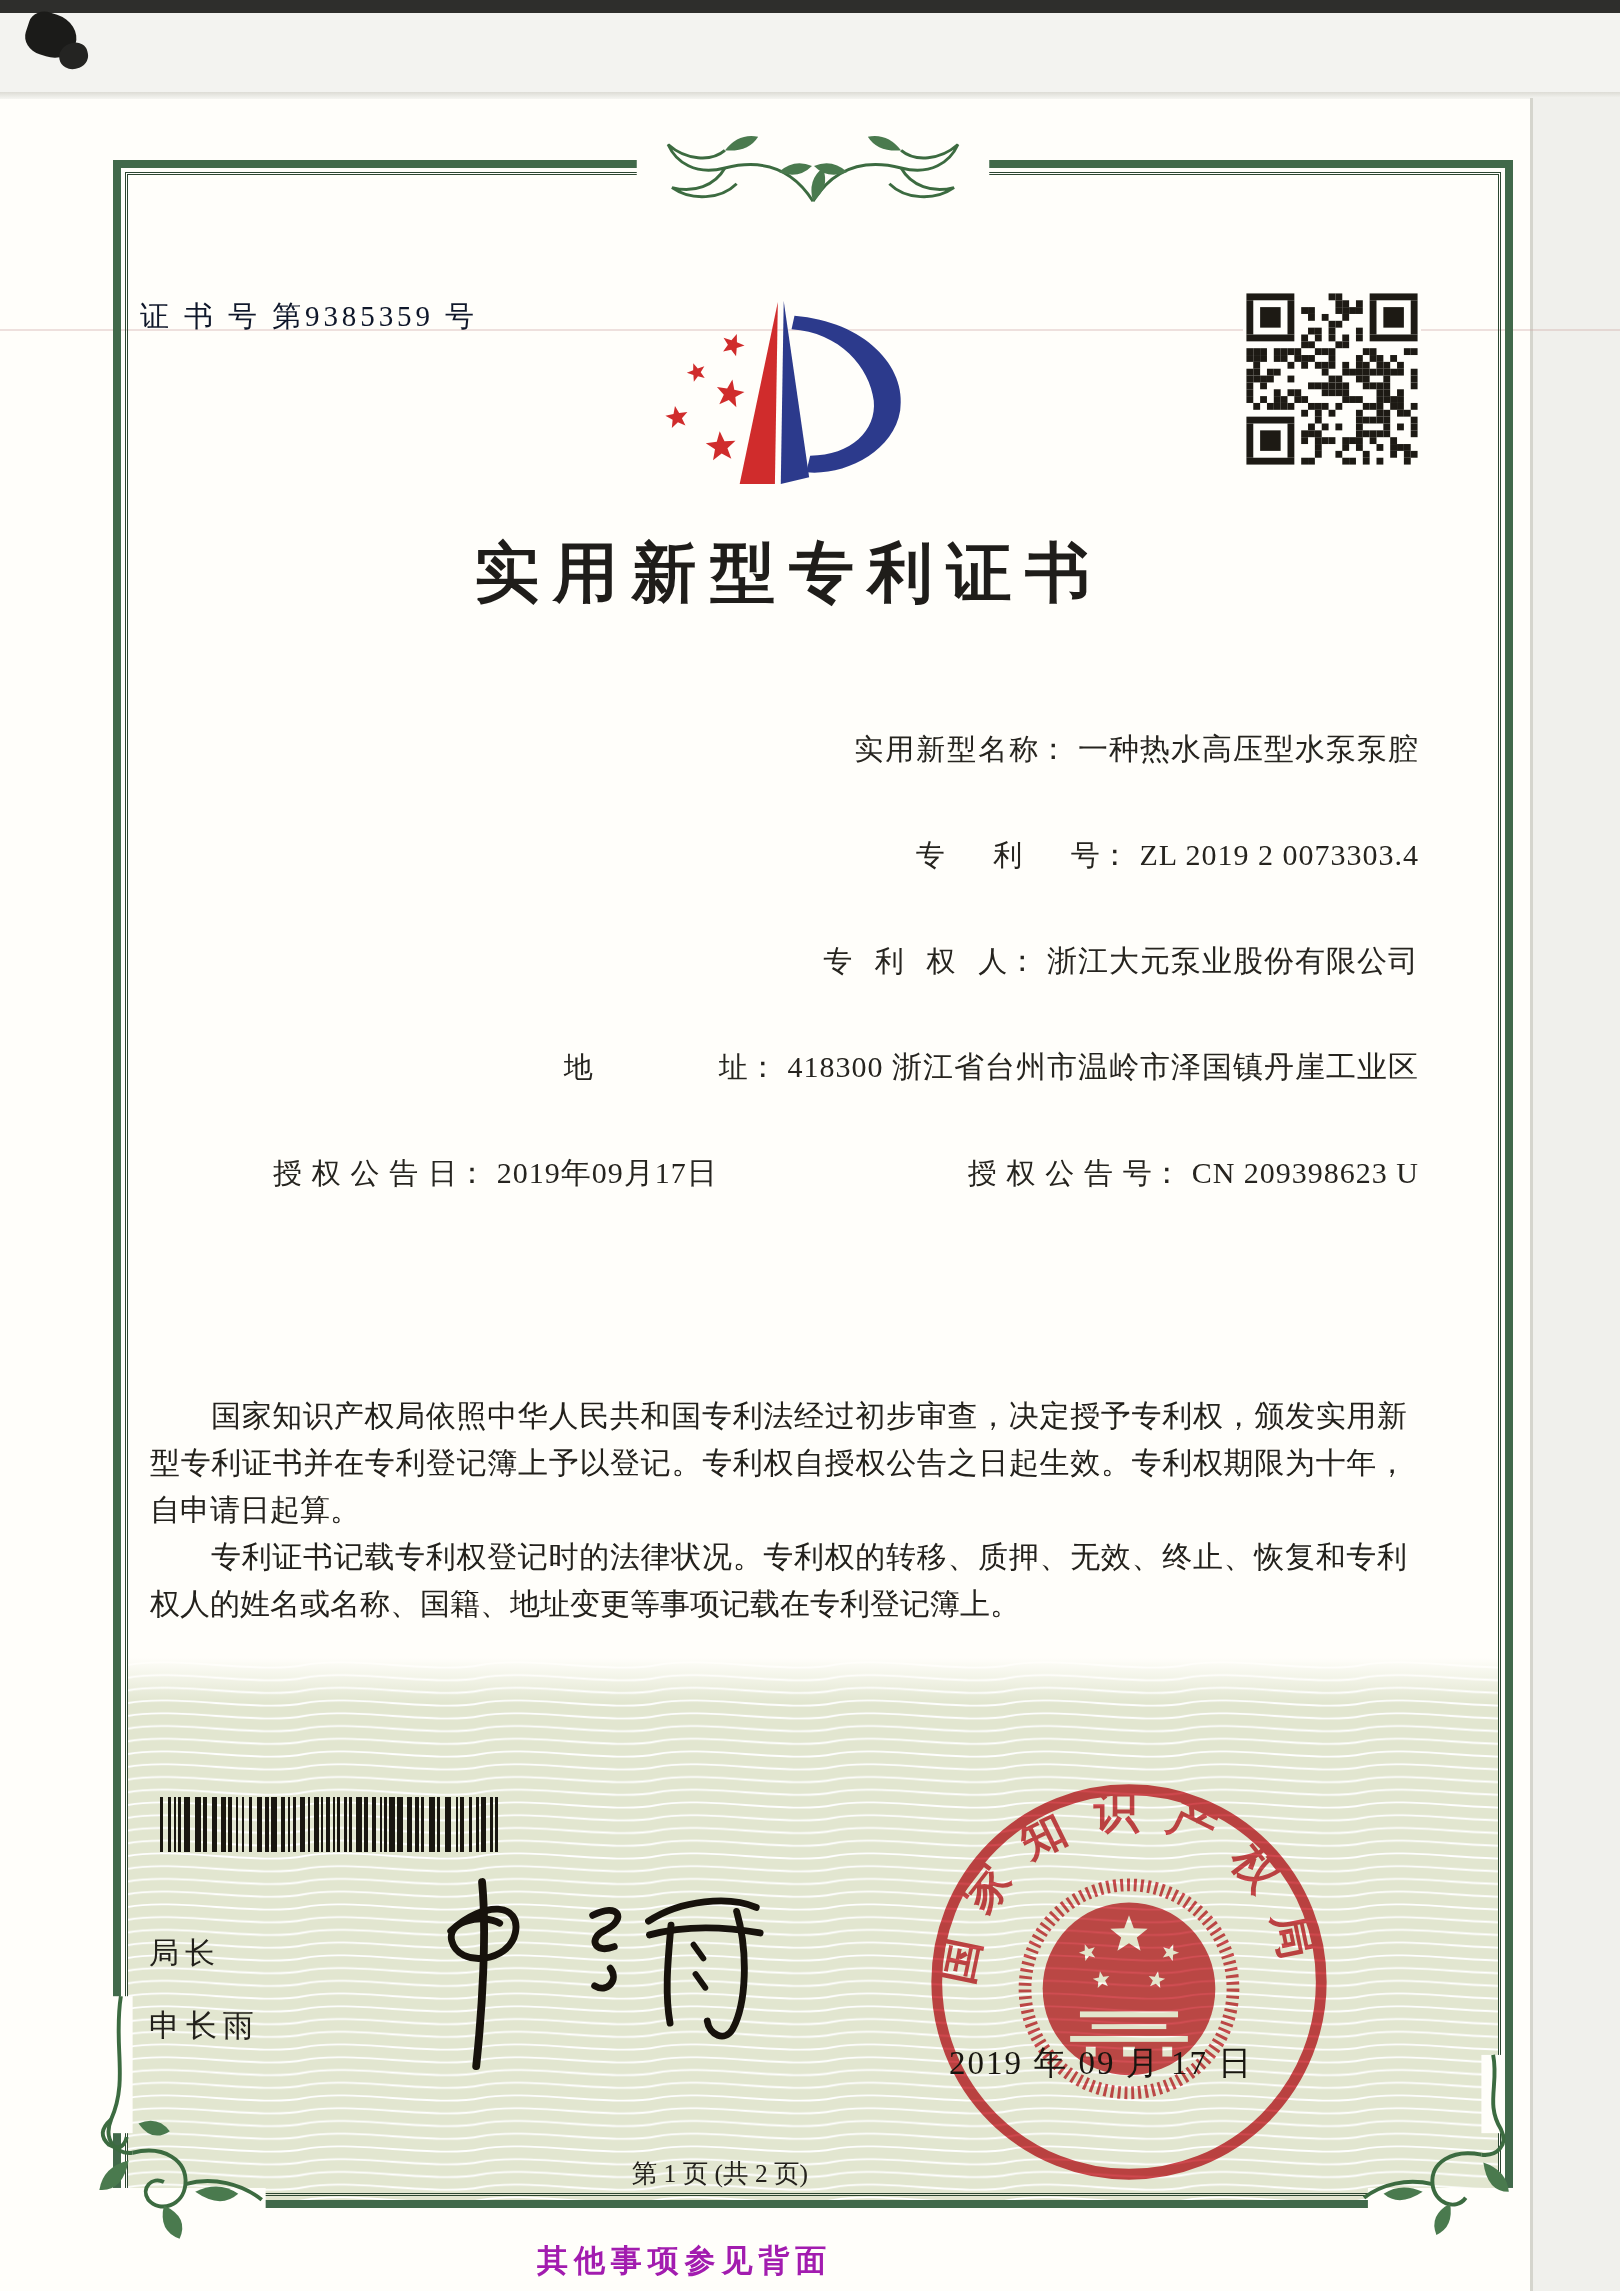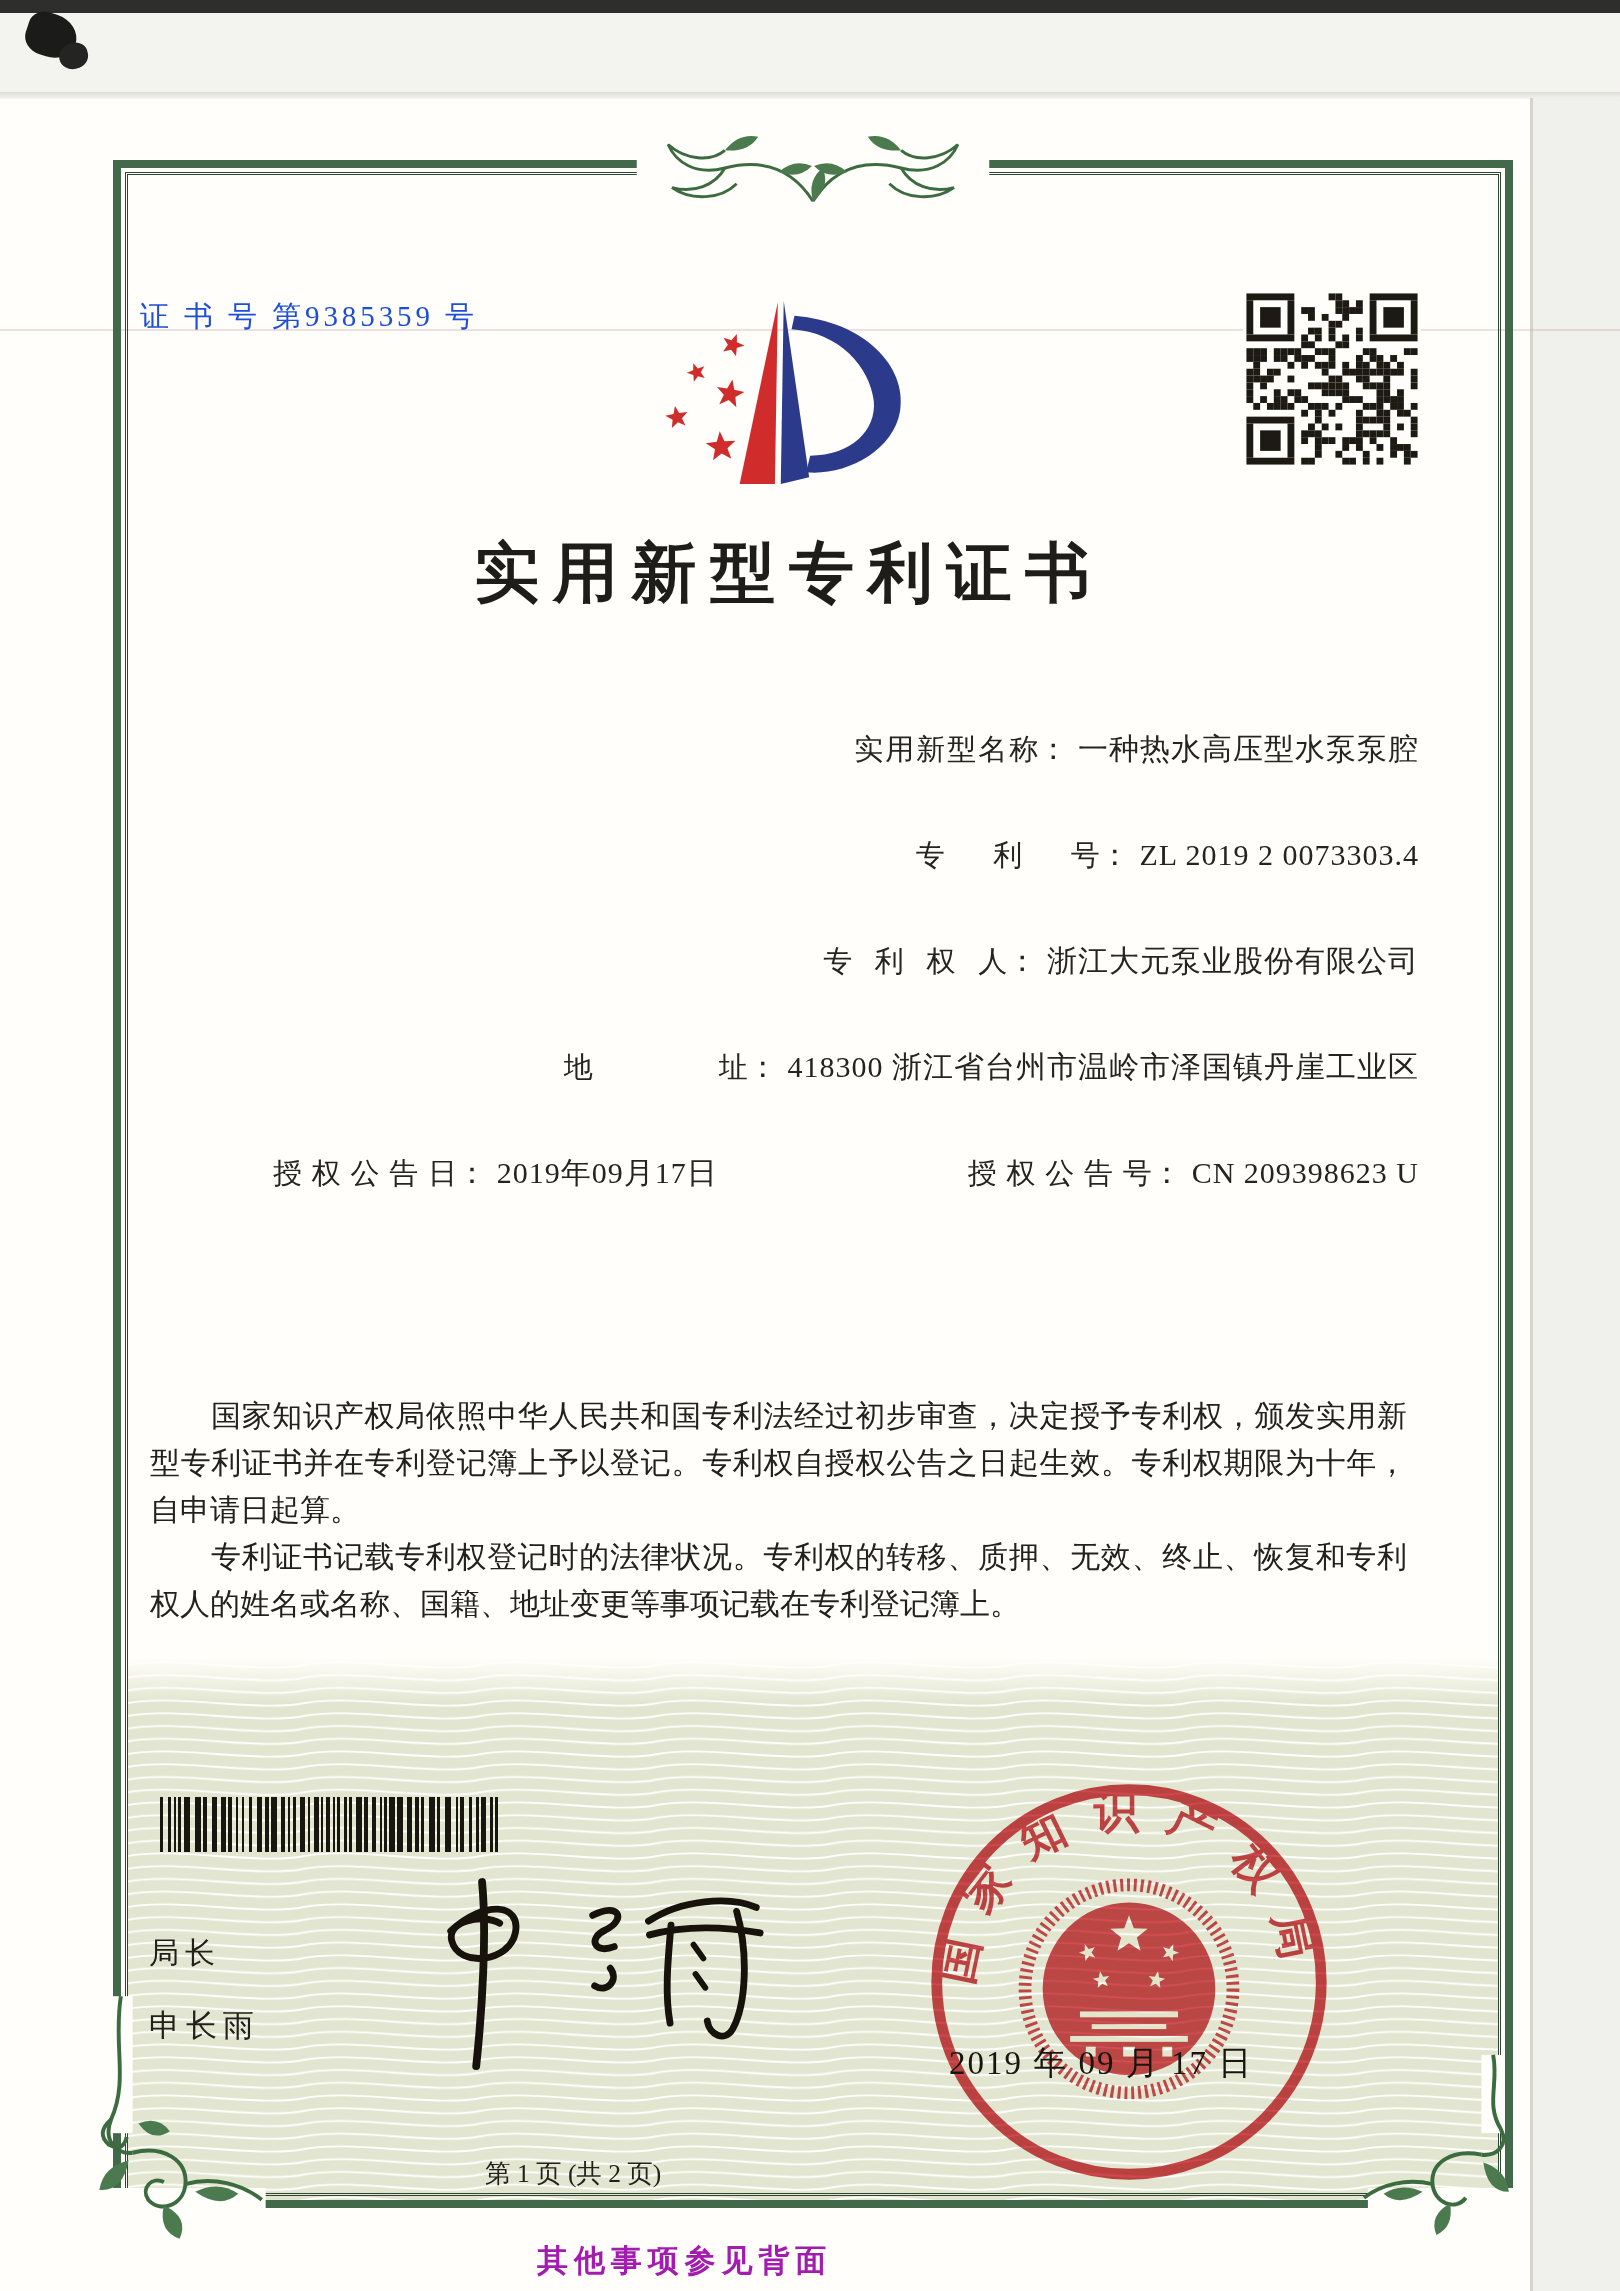--- a/index.html
+++ b/index.html
@@ -28,21 +28,21 @@
          border:8.8px solid #41694a;box-sizing:border-box;}
   .frame-inner{position:absolute;left:3.9px;top:3.9px;right:3.9px;bottom:3.9px;
          border:3.9px double #2c4631;}
 
   
   .waveband{left:128px;top:1658px;width:1370px;height:543px;background:#e2e6d0;}
   .wavefade{left:128px;top:1658px;width:1370px;height:45px;
     background:linear-gradient(#fffefa,rgba(255,254,250,0));}
 
   
-  .cert-no{left:140px;top:297px;font-size:29px;color:#1d4ed8;letter-spacing:3.9px;}
+  .cert-no{left:140px;top:297px;font-size:29px;color:#0f172a;letter-spacing:3.9px;}
   .logo{left:632px;top:282px;}
   .qr{left:1243px;top:290px;}
 
   .title{left:0;top:529px;width:1578px;text-align:center;font-size:65px;
     font-weight:bold;color:#1f1d1a;letter-spacing:13.7px;}
 
   
   .fields{left:145px;top:729px;width:1274px;display:flex;flex-direction:column;gap:65px;align-items:flex-end;}
   .frow{font-size:30px;color:#26241f;white-space:nowrap;}
   .flabel{display:inline-block;width:184px;font-size:29px;text-align:justify;
@@ -58,21 +58,21 @@
 
   
   .barcode{left:160px;top:1797px;width:353px;height:55px;display:flex;align-items:stretch;}
   .barcode i{display:block;height:100%;background:#191610;}
   .sig-role{left:149px;top:1933px;font-size:30px;color:#22201b;letter-spacing:5.9px;}
   .sig-name{left:149px;top:2005px;font-size:31px;color:#22201b;letter-spacing:5.9px;}
   .signature{left:392px;top:1874px;}
   .seal{left:923px;top:1776px;opacity:.93;mix-blend-mode:multiply;}
   .seal-date{left:949px;top:2041px;width:294px;font-size:33px;color:#17150f;
     letter-spacing:2px;white-space:nowrap;}
-  .page-info{left:485px;top:2156px;width:323px;text-align:left;font-size:25.5px;color:#23211c;}
+  .page-info{left:485px;top:2156px;width:323px;text-align:right;font-size:25.5px;color:#23211c;}
   .back-note{left:537px;top:2240px;font-size:31px;font-weight:bold;
     color:#a21caf;letter-spacing:5.9px;}
 
   
   .orn-top{left:50%;top:-57px;transform:translateX(-50%);}
   .orn-bl{left:-51px;bottom:-41px;}
   .orn-br{right:-39px;bottom:-41px;transform:scaleX(-1);}
 </style>
 </head>
 <body>

